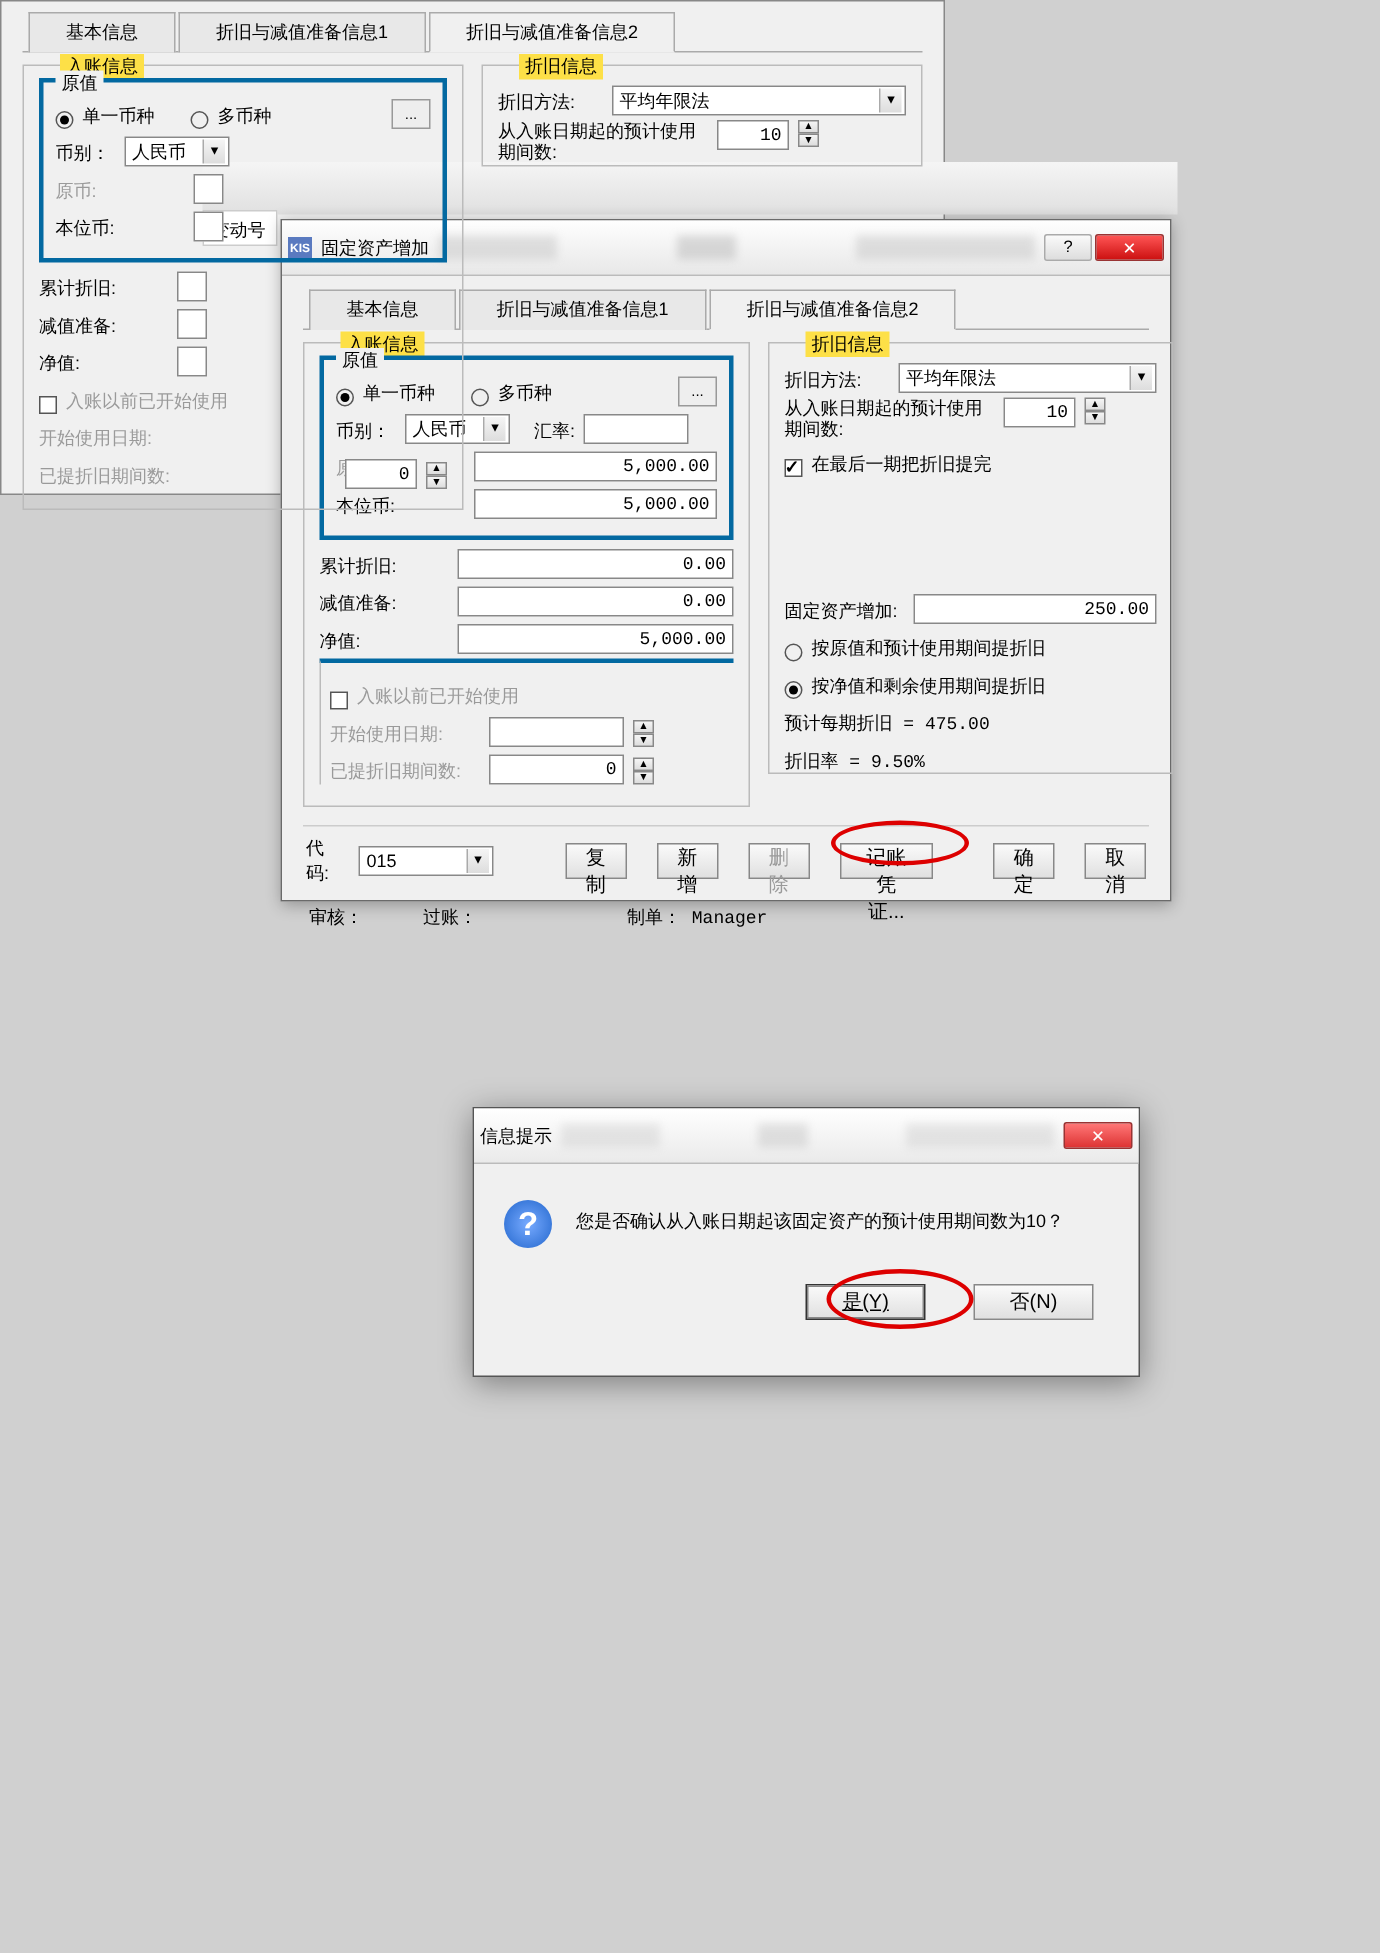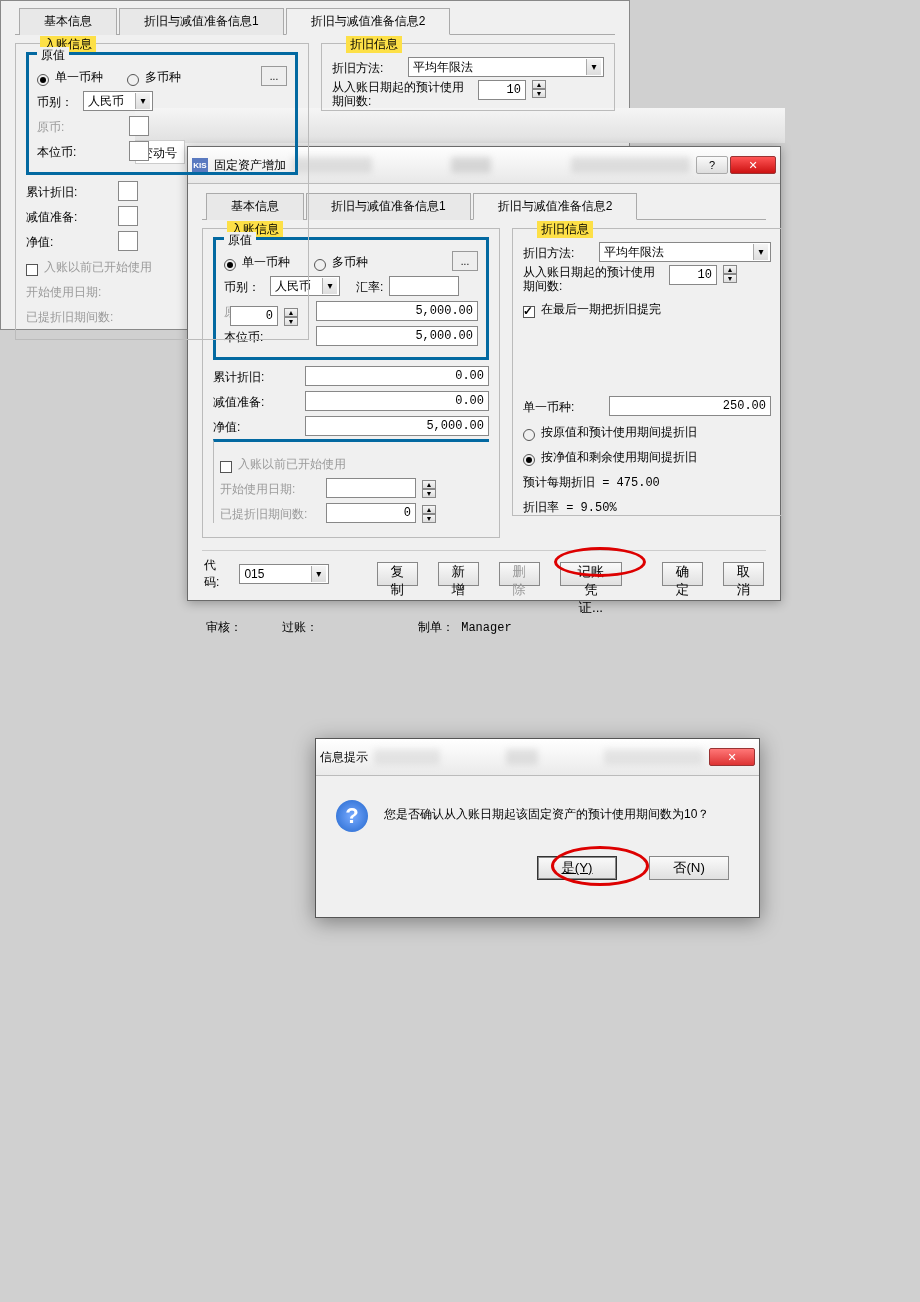--- a/index.html
+++ b/index.html
@@ -70,21 +70,21 @@
     .radio.checked::after{content:"";position:absolute;left:2px;top:2px;width:6px;height:6px;background:#000;border-radius:50%;}
     .chk { width:12px;height:12px;border:1px solid #555;background:#fff;display:inline-block;position:relative;vertical-align:middle;}
     .chk.checked::after{content:"✓";position:absolute;left:-1px;top:-3px;font-size:12px;font-weight:bold;}
     .spin { display:inline-flex; flex-direction:column; width:14px;}
     .spin button{height:9px;border:1px solid #888;background:linear-gradient(#f5f5f5,#ddd);font-size:7px;line-height:6px;padding:0;}
     .browse { width:26px;height:20px;border:1px solid #999;background:#eee;font-size:10px;}
     .btnbar { display:flex; align-items:center; gap:20px; padding:6px 2px; border-top:1px solid #ccc; margin-top:6px;}
     .btn { height:24px; padding:0 12px; border:1px solid #888; background:linear-gradient(#fafafa,#e0e0e0); cursor:pointer;}
     .btn.dis { color:#9a9a9a;}
     .circle-red { position:absolute; border:3px solid #d00; border-radius:50%; pointer-events:none;}
-    .statusbar { display:flex; gap:40px; padding:6px 4px; font-family:"Courier New",SimSun,monospace;margin-top:16px;}
+    .statusbar { display:flex; gap:40px; padding:6px 4px; font-family:"Courier New",SimSun,monospace;}
     
     .win2 { left:150px; top:620px; width:630px; height:330px; background:#f0f0f0; border:1px solid #888;}
     
     .modal { position:absolute; left:315px; top:738px; width:445px; height:180px; background:#f0f0f0; border:1px solid #555; box-shadow:0 4px 20px rgba(0,0,0,.4);}
     .modal .titlebar{background:linear-gradient(#fff,#eaeaea);}
     .modal .winbtn.close{background:linear-gradient(#f77,#d33);}
     .modal-body { padding:24px 20px; display:flex; gap:16px; align-items:flex-start;}
     .qicon { width:32px;height:32px;border-radius:50%;background:radial-gradient(#7af,#26c); color:#fff;font-size:22px;font-weight:bold;display:flex;align-items:center;justify-content:center;}
     .modal-btns { display:flex; justify-content:flex-end; gap:32px; padding:0 30px 16px 0;}
     .modal-btns .btn { width:80px;}
@@ -204,21 +204,21 @@
                 <button>▲</button>
                 <button>▼</button>
               </span>
           </div>
           <div class="row">
             <span class="chk checked"></span>
             <span>在最后一期把折旧提完</span>
           </div>
           <div style="height:70px"></div>
           <div class="row">
-            <span style="width:80px">单一币种:</span>
+            <span style="width:80px">固定资产增加:</span>
             <input class="inp w100" value="250.00" style="">
           </div>
           <div class="row">
             <span class="radio"></span>
             <span>按原值和预计使用期间提折旧</span>
           </div>
           <div class="row">
             <span class="radio checked"></span>
             <span>按净值和剩余使用期间提折旧</span>
           </div>

